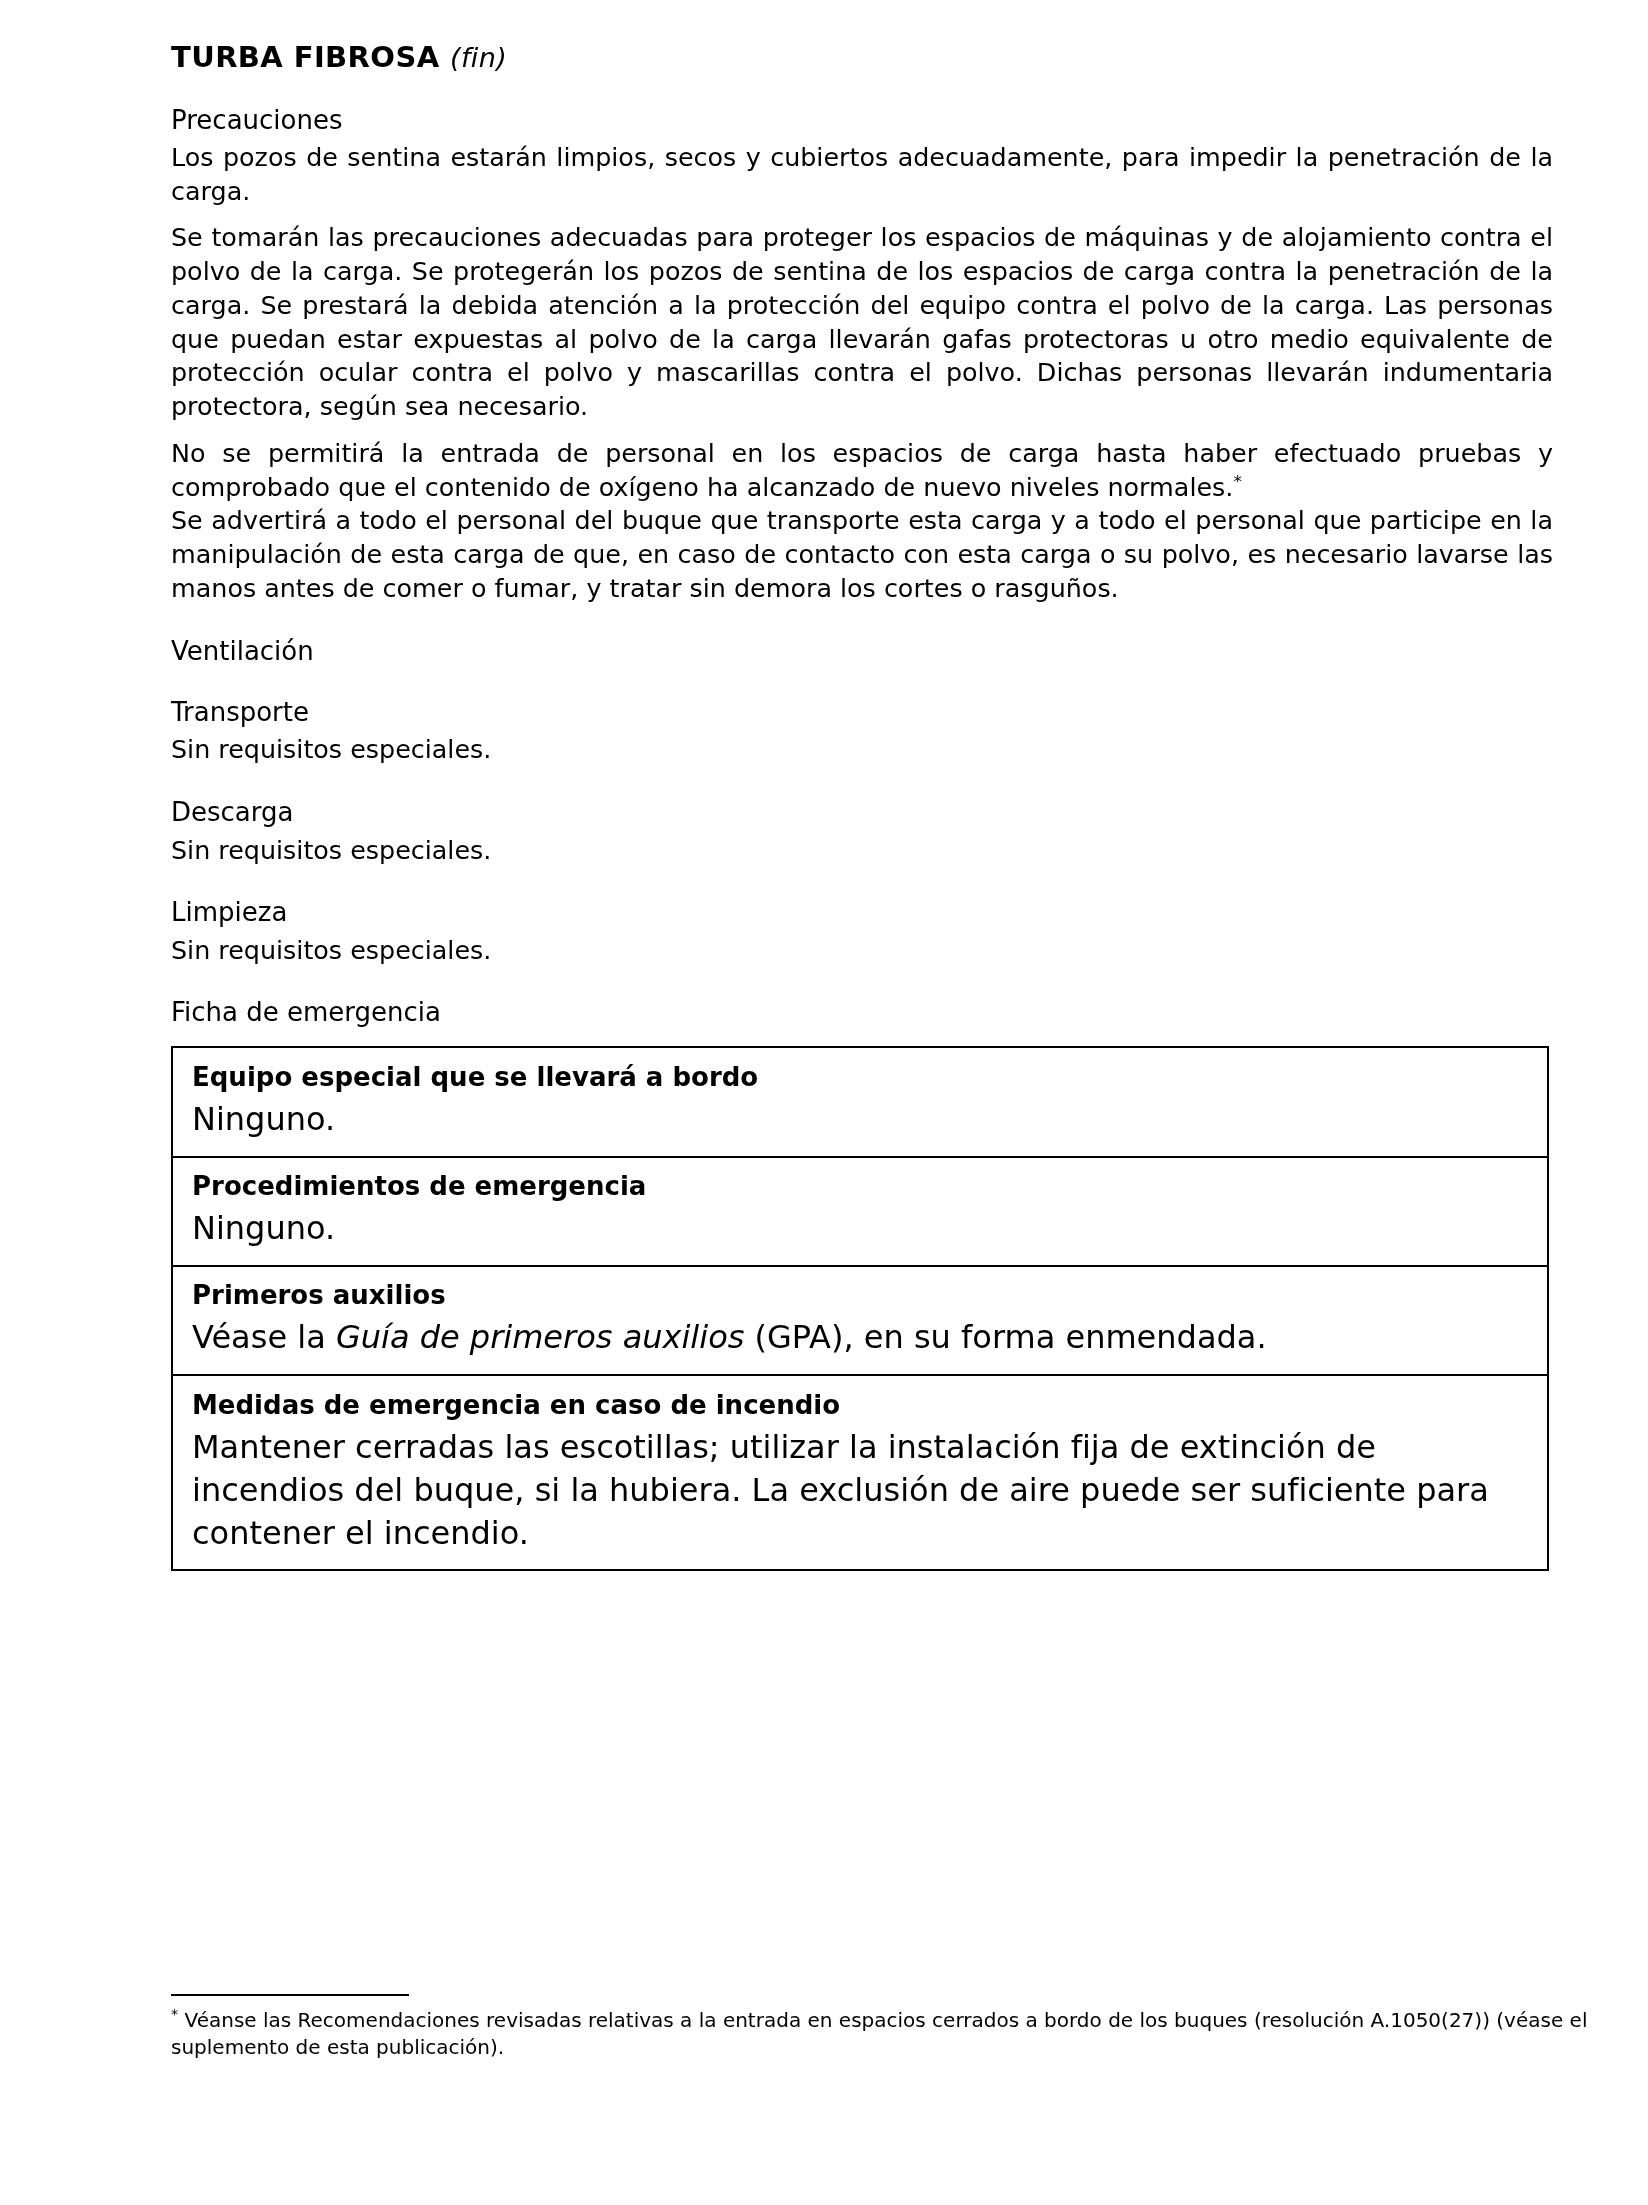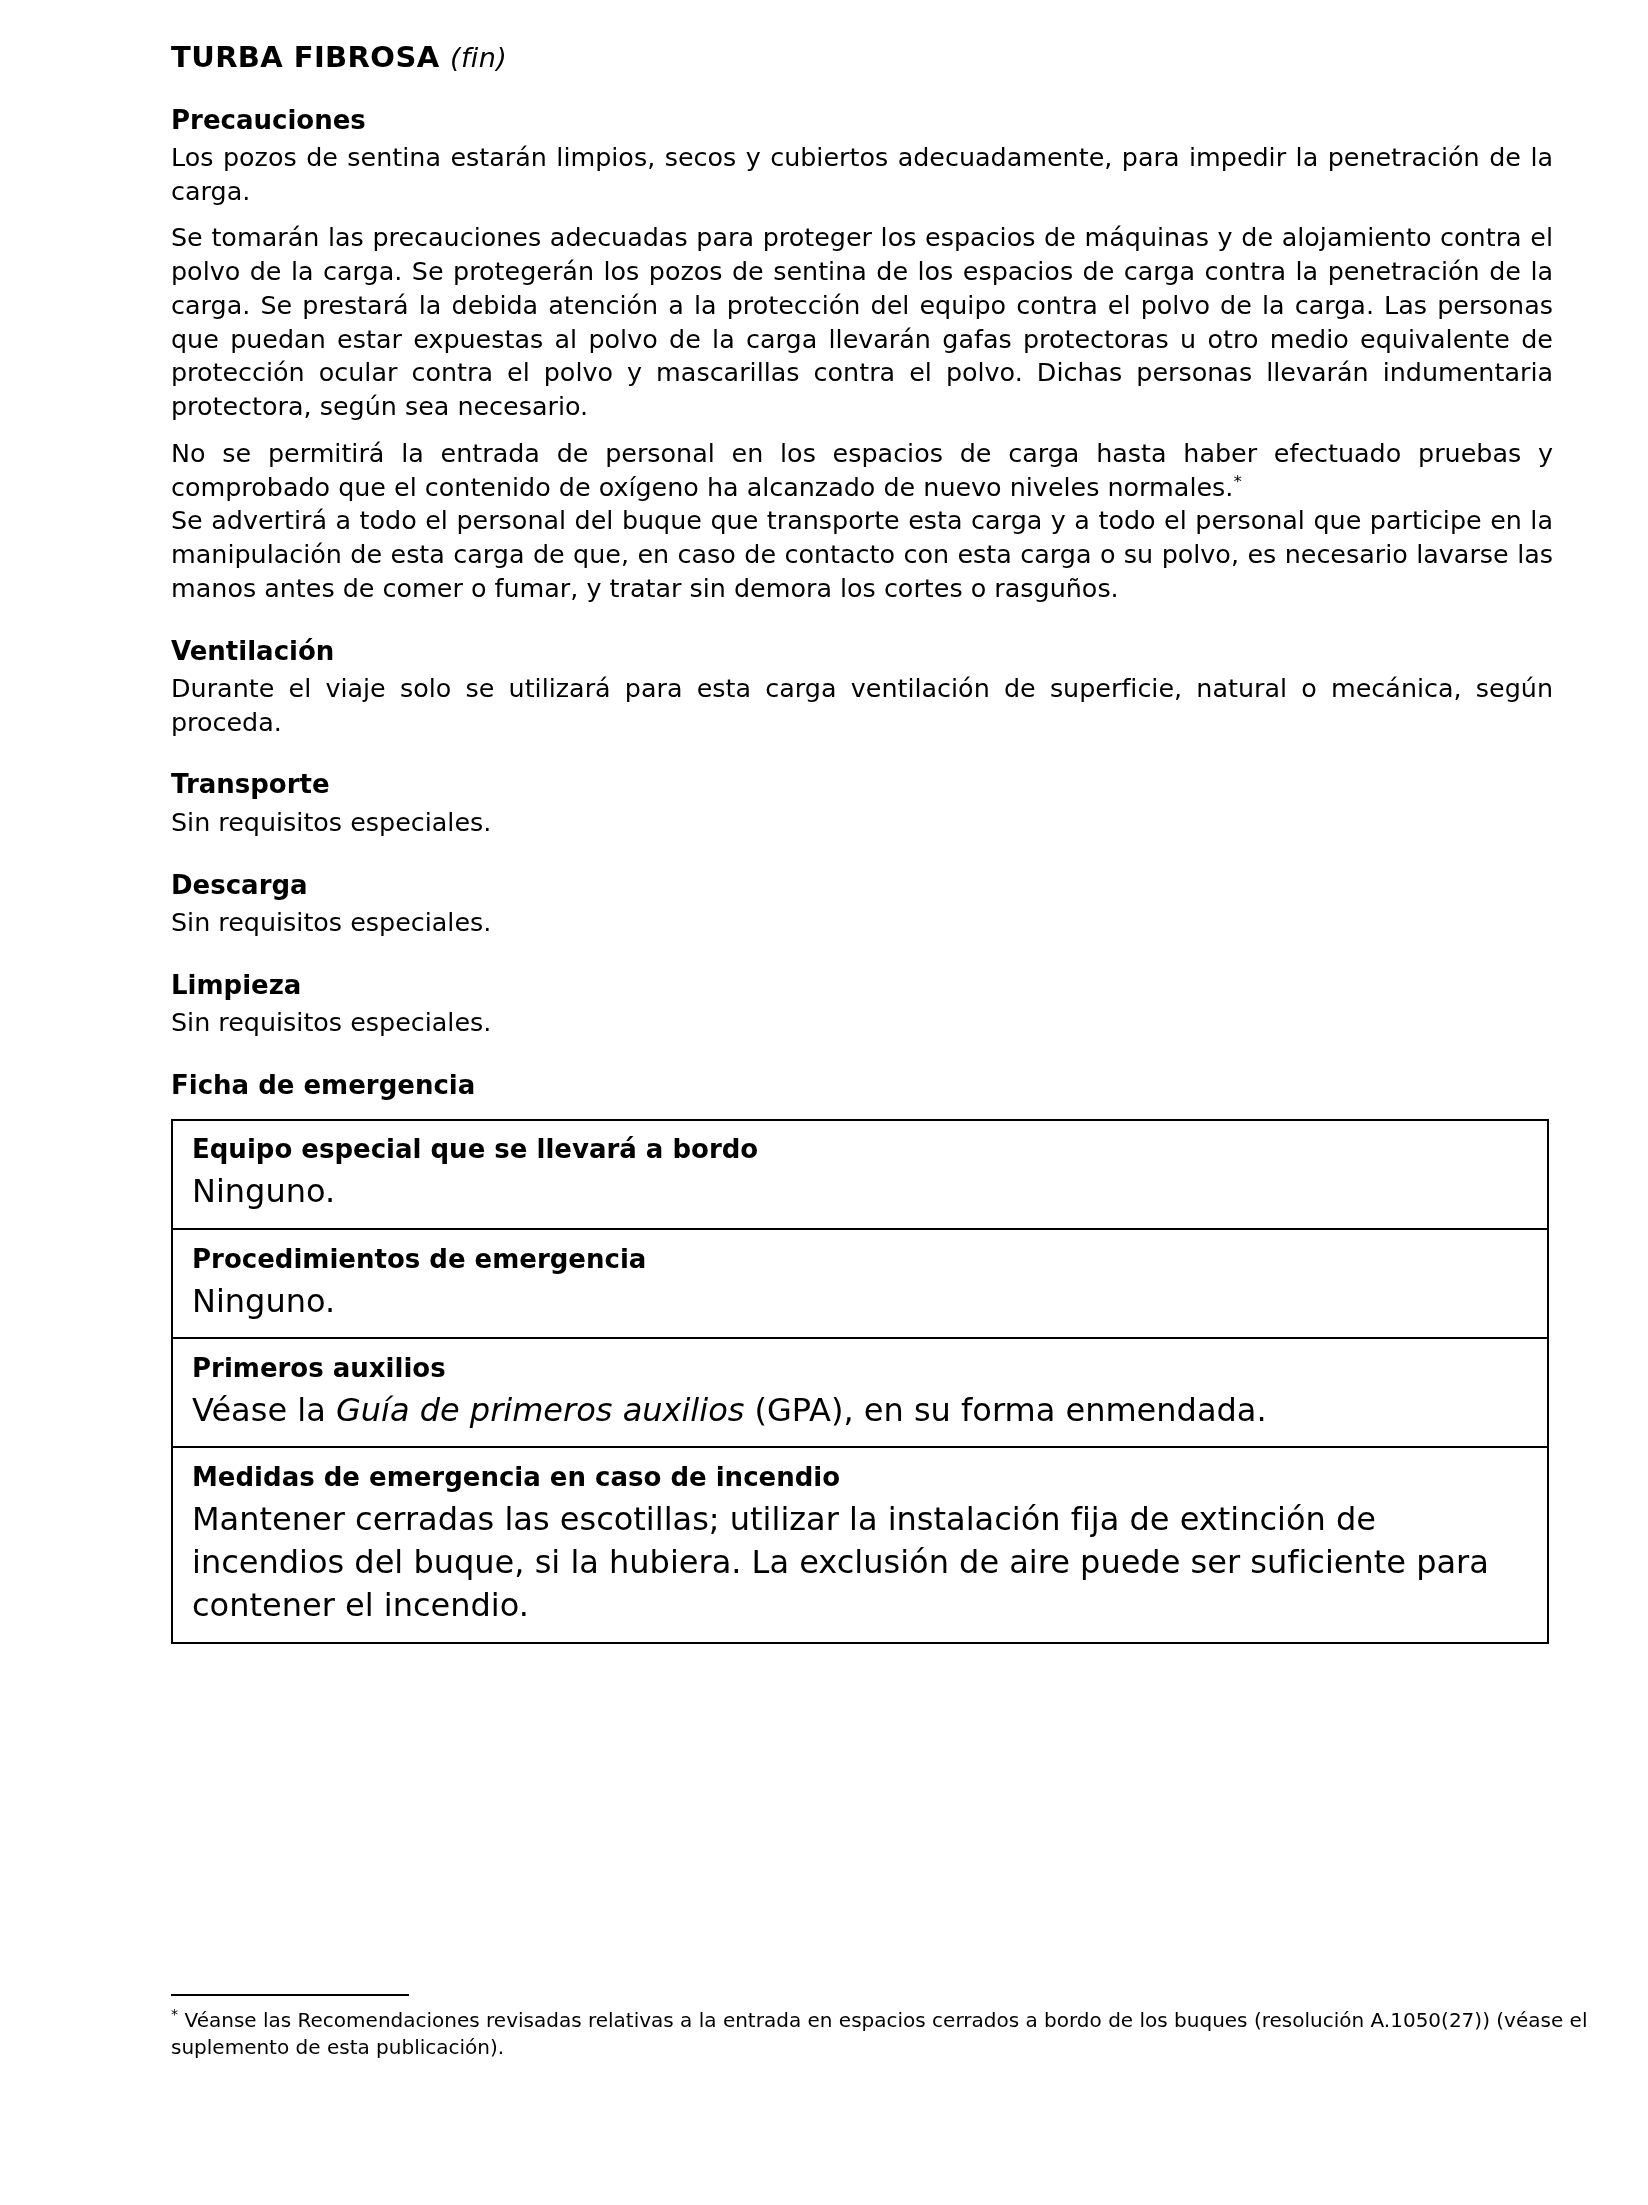--- a/index.html
+++ b/index.html
@@ -31,21 +31,21 @@
     margin: 8px 0 0 0;
     line-height: 1.2;
   }
   .doc-title .fin {
     font-weight: normal;
     font-style: italic;
     font-size: 27px;
   }
   h2.section-head {
     font-size: 26px;
-    font-weight: bold;
+    font-weight: normal;
     margin: 29px 0 4.8px 0;
     line-height: 1.25;
   }
   p.body-text {
     font-size: 25.4px;
     line-height: 1.33;
     margin: 0 0 12.7px 0;
     text-align: justify;
     text-justify: inter-word;
     max-width: 1382px;
@@ -120,21 +120,20 @@
     <span class="fin">(fin)</span>
   </div>
 
   <h2 class="section-head">Precauciones</h2>
   <p class="body-text">Los pozos de sentina estarán limpios, secos y cubiertos adecuadamente, para impedir la penetración de la carga.</p>
   <p class="body-text">Se tomarán las precauciones adecuadas para proteger los espacios de máquinas y de alojamiento contra el polvo de la carga. Se protegerán los pozos de sentina de los espacios de carga contra la penetración de la carga. Se prestará la debida atención a la protección del equipo contra el polvo de la carga. Las personas que puedan estar expuestas al polvo de la carga llevarán gafas protectoras u otro medio equivalente de protección ocular contra el polvo y mascarillas contra el polvo. Dichas personas llevarán indumentaria protectora, según sea necesario.</p>
   <p class="body-text last"><span>No se permitirá la entrada de personal en los espacios de carga hasta haber efectuado pruebas y comprobado que el contenido de oxígeno ha alcanzado de nuevo niveles normales.</span><sup class="footnote-mark">*</sup></p>
   <p class="body-text">Se advertirá a todo el personal del buque que transporte esta carga y a todo el personal que participe en la manipulación de esta carga de que, en caso de contacto con esta carga o su polvo, es necesario lavarse las manos antes de comer o fumar, y tratar sin demora los cortes o rasguños.</p>
 
   <h2 class="section-head">Ventilación</h2>
-  <p class="body-text last">Durante el viaje solo se utilizará para esta carga ventilación de superficie, natural o mecánica, según proceda.</p>
 
   <h2 class="section-head">Transporte</h2>
   <p class="body-text last nojust">Sin requisitos especiales.</p>
 
   <h2 class="section-head">Descarga</h2>
   <p class="body-text last nojust">Sin requisitos especiales.</p>
 
   <h2 class="section-head">Limpieza</h2>
   <p class="body-text last nojust">Sin requisitos especiales.</p>
 

